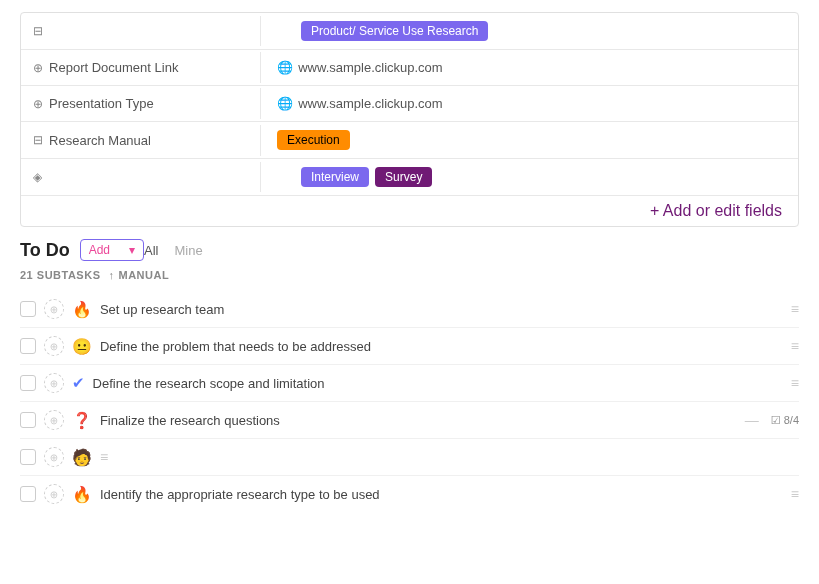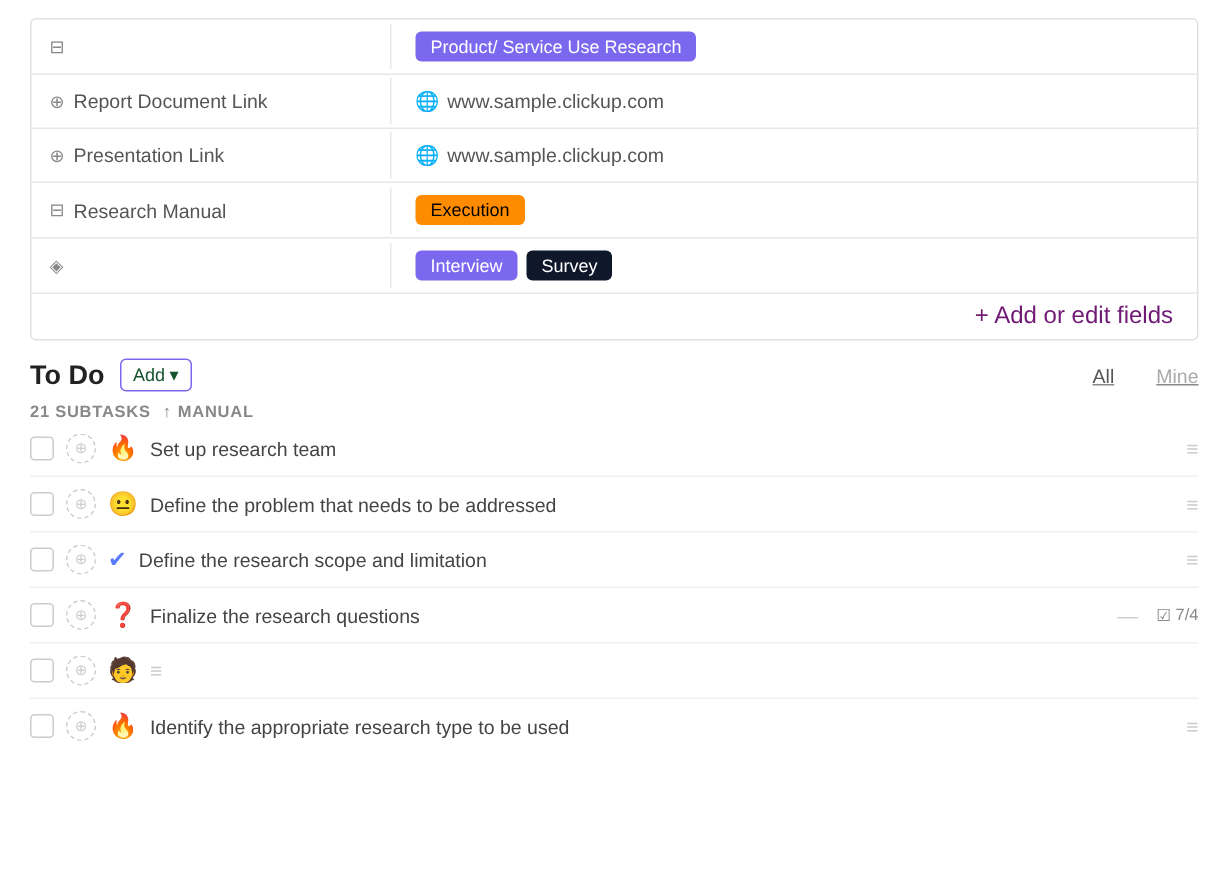--- a/index.html
+++ b/index.html
@@ -49,31 +49,32 @@
       gap: 6px;
       flex: 1;
     }
     .badge-purple {
       background: #7b68ee;
       color: #fff;
       padding: 3px 10px;
       border-radius: 4px;
       font-size: 12px;
       font-weight: 500;
+      margin-left: 24px;
     }
     .badge-orange {
       background: #ff8c00;
       color: #000000;
       padding: 3px 10px;
       border-radius: 4px;
       font-size: 12px;
       font-weight: 500;
     }
     .badge-magenta {
-      background: #0f172a;
+      background: #701a75;
       color: #fff;
       padding: 3px 10px;
       border-radius: 4px;
       font-size: 12px;
       font-weight: 500;
     }
     .link-value {
       color: #555;
       display: flex;
       align-items: center;
@@ -91,60 +92,59 @@
       cursor: pointer;
     }
 
     
     .todo-section {
       margin: 10px 20px 0 20px;
     }
     .todo-header {
       display: flex;
       align-items: center;
-      justify-content: space-between;
       margin-bottom: 8px;
     }
     .todo-title-area {
       display: flex;
       align-items: center;
       gap: 10px;
     }
     .todo-title {
       font-size: 18px;
       font-weight: 600;
       color: #222;
     }
     .add-button {
       border: 1px solid #7b68ee;
-      color: #14532d;
+      color: #ec4899;
       background: #fff;
       border-radius: 4px;
       padding: 3px 8px;
       font-size: 12px;
       cursor: pointer;
       display: flex;
       align-items: center;
-      gap: 3px;
+      gap: 19px;
     }
     .todo-filters {
       display: flex;
-      gap: 28px;
+      gap: 16px;
       font-size: 13px;
       color: #888;
-      text-decoration: underline;
     }
     .filter-all { color: #555; font-weight: 500; }
     .filter-mine { color: #aaa; }
 
     
     .subtasks-bar {
       display: flex;
       align-items: center;
       gap: 8px;
+      margin-bottom: 10px;
       font-size: 11px;
       color: #888;
       font-weight: 600;
       text-transform: uppercase;
       letter-spacing: 0.5px;
     }
     .sort-manual {
       display: flex;
       align-items: center;
       gap: 4px;
@@ -218,21 +218,21 @@
     </div>
     <div class="field-value link-value">
       <span class="globe-icon">🌐</span>
       <span>www.sample.clickup.com</span>
     </div>
   </div>
 
   <div class="field-row">
     <div class="field-label">
       <span class="field-label-icon">⊕</span>
-      <span>Presentation Link</span>
+      <span>Presentation Type</span>
     </div>
     <div class="field-value link-value">
       <span class="globe-icon">🌐</span>
       <span>www.sample.clickup.com</span>
     </div>
   </div>
 
   <div class="field-row">
     <div class="field-label">
       <span class="field-label-icon">⊟</span>
@@ -306,21 +306,21 @@
     </div>
 
     <div class="subtask-item">
       <div class="subtask-checkbox"></div>
       <div class="subtask-assign-icon">⊕</div>
       <span class="subtask-emoji">❓</span>
       <span class="subtask-text">Finalize the research questions</span>
       <span class="subtask-dots" style="margin-right:4px;">—</span>
       <span class="subtask-task-badge">
         <span>☑</span>
-        <span>7/4</span>
+        <span>8/4</span>
       </span>
     </div>
 
     <div class="subtask-item">
       <div class="subtask-checkbox"></div>
       <div class="subtask-assign-icon">⊕</div>
       <span class="subtask-emoji">🧑</span>
       <span class="subtask-dots">≡</span>
     </div>
 

